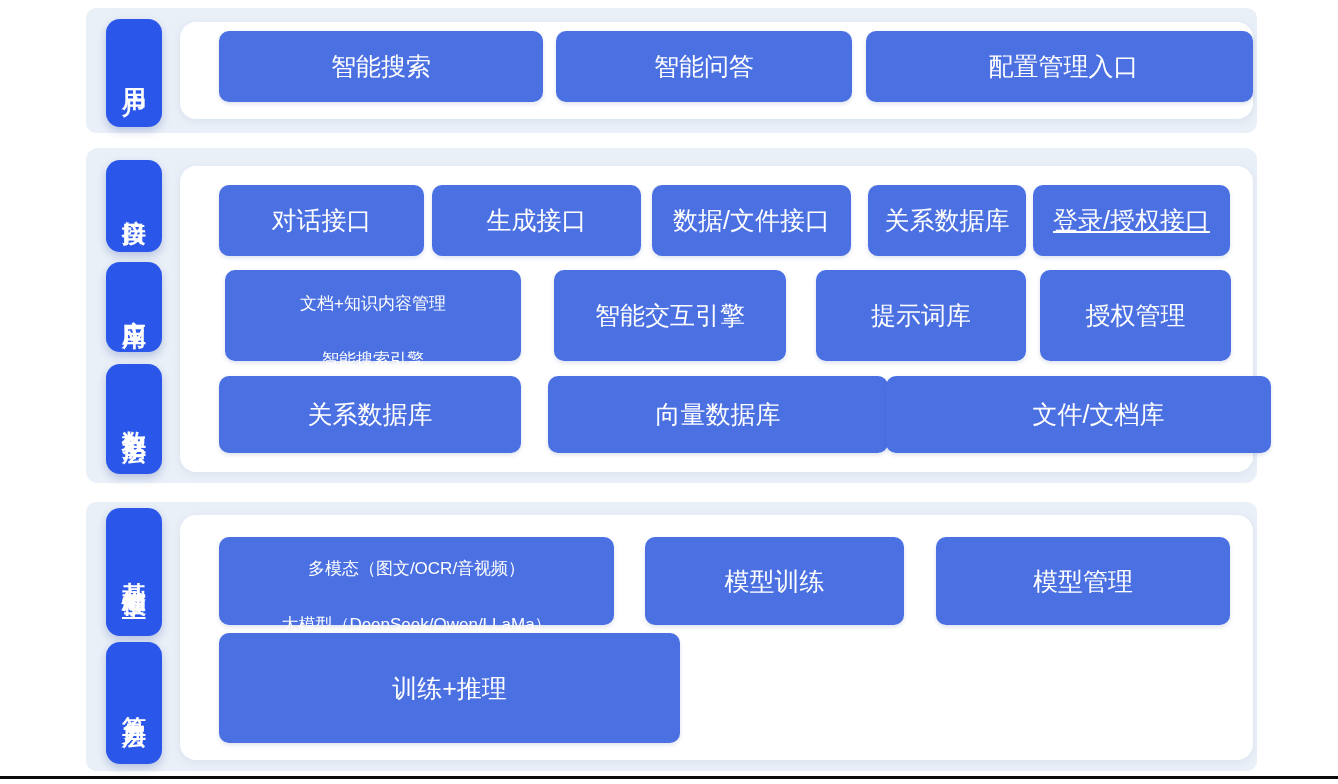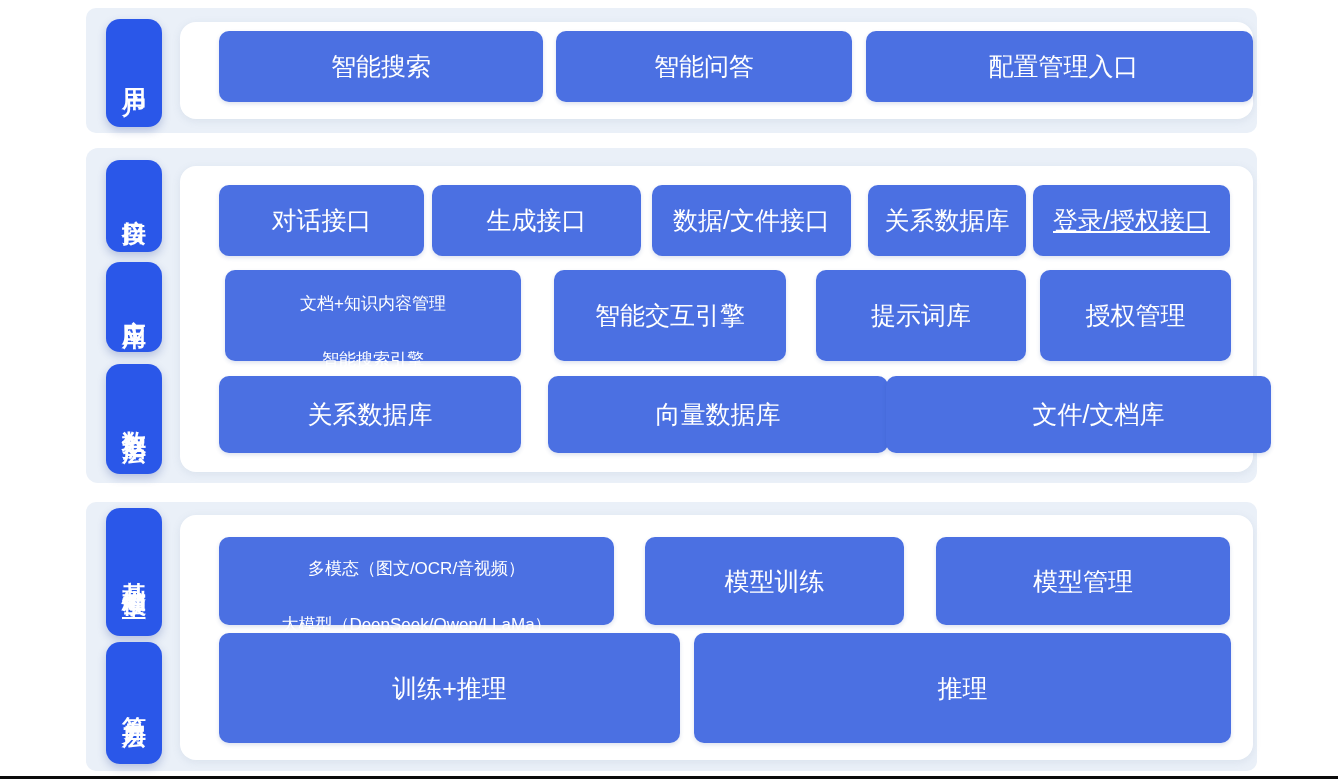--- a/index.html
+++ b/index.html
@@ -82,17 +82,16 @@
     <div class="side-label" style="top:140px;height:122px;">算力层</div>
 
     <div class="btn" style="left:133px;top:35px;width:395px;height:88px;">
       <span class="line">多模态（图文/OCR/音视频）</span>
       <span class="line">大模型（DeepSeek/Qwen/LLaMa）</span>
     </div>
     <div class="btn" style="left:559px;top:35px;width:259px;height:88px;">模型训练</div>
     <div class="btn" style="left:850px;top:35px;width:294px;height:88px;">模型管理</div>
 
     <div class="btn" style="left:133px;top:131px;width:461px;height:110px;">训练+推理</div>
-    <div class="btn" style="left:608px;top:131px;width:537px;height:110px;">推理</div>
   </div>
 
   <div class="bottom-line" style="left:0;top:776px;width:1338px;height:3px;"></div>
 </div>
 
 </body></html>

